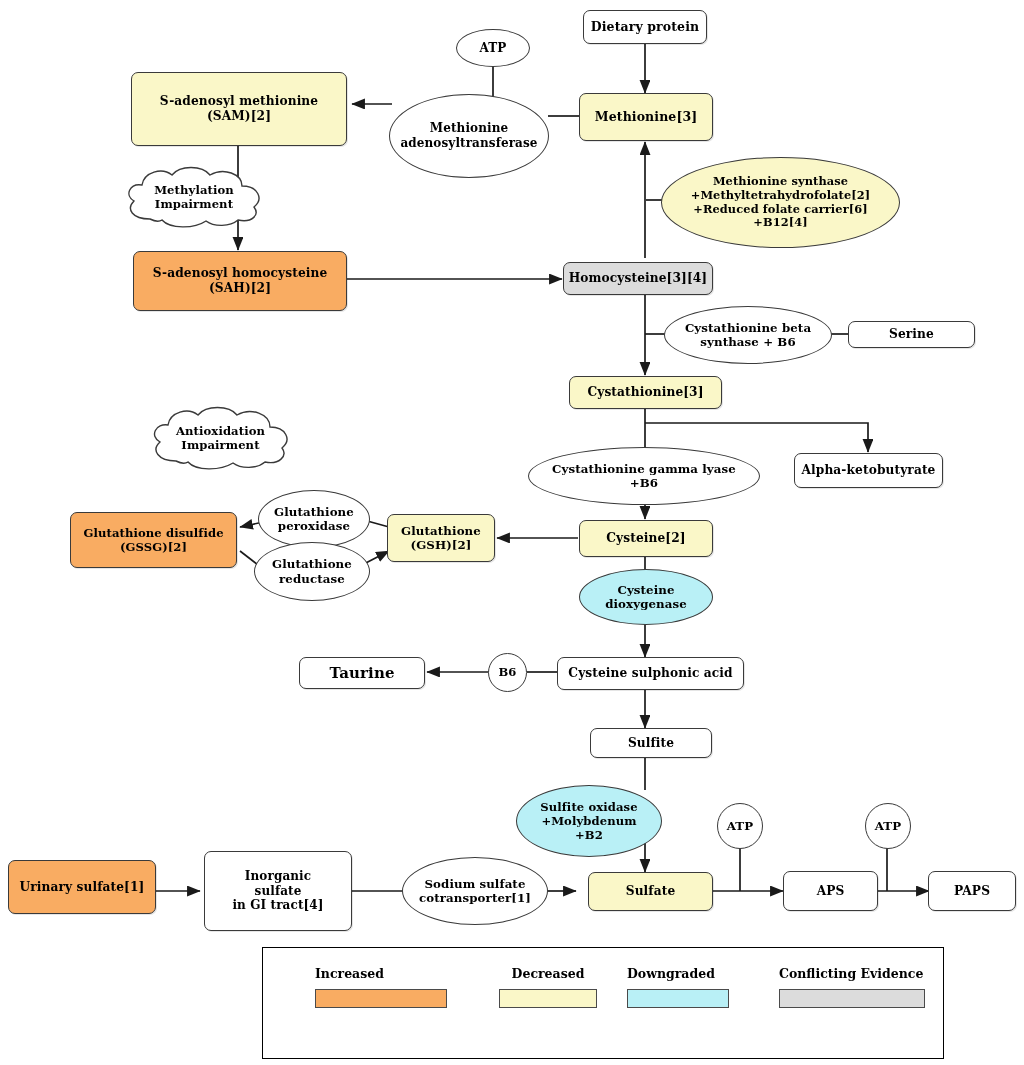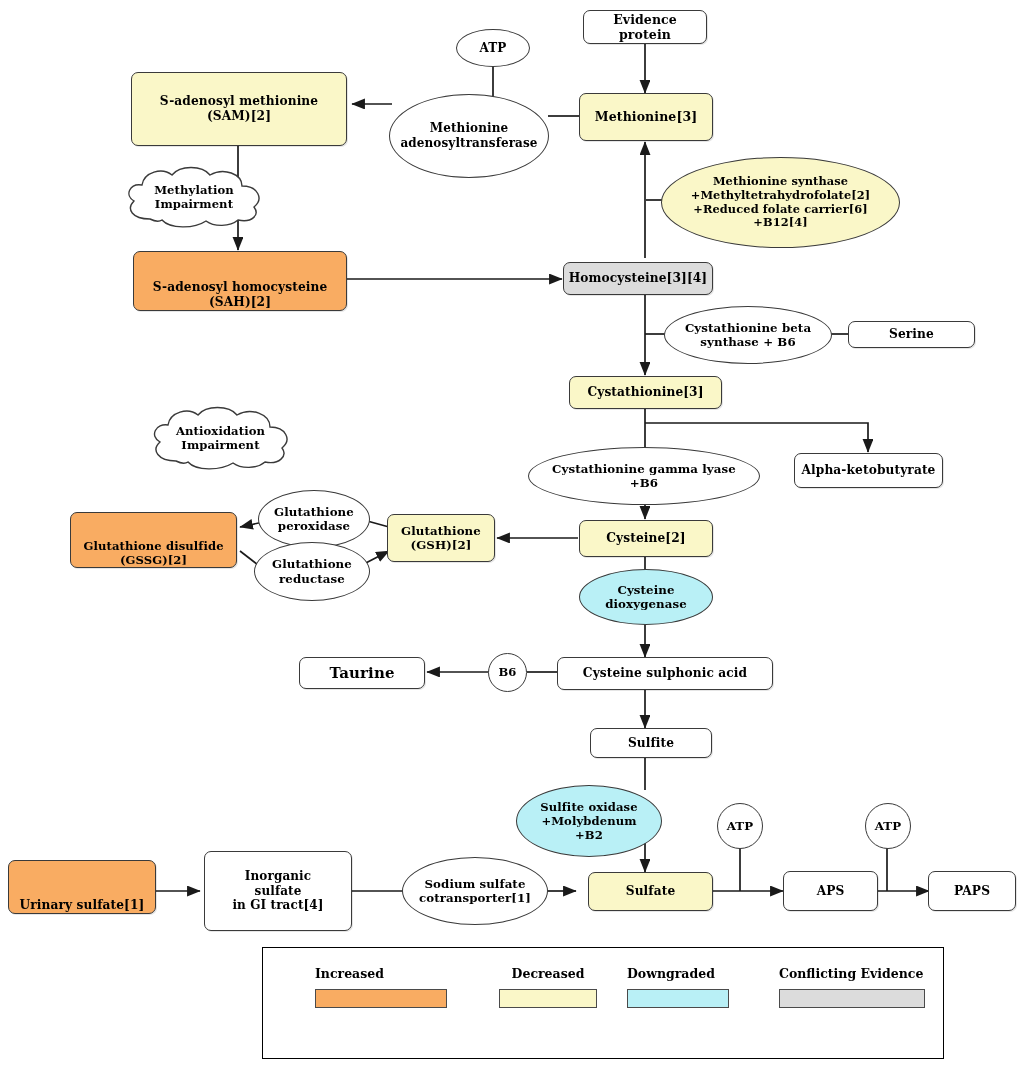--- a/index.html
+++ b/index.html
@@ -57,21 +57,21 @@
     background: transparent;
     border: none;
   }
   .cloud .cloud-svg {
     position: absolute;
     left: 0; top: 0;
     width: 100%;
     height: 100%;
   }
   .cloud .lbl { position: relative; z-index: 2; }
-  .fill-orange { background: #F9AC62; align-items: flex-end; }
+  .fill-orange { background: #F9AC62; }
   .fill-yellow { background: #FAF7C8; }
   .fill-cyan   { background: #B9F0F6; }
   .fill-grey   { background: #DCDCDC; }
   .fill-white  { background: #ffffff; }
 
   #legend {
     position: absolute;
     left: 262px;
     top: 947px;
     width: 680px;
@@ -166,21 +166,21 @@
 
       <path d="M740,847 L740,891"></path>
 
       <path d="M877,891 L929,891" marker-end="url(#ah)"></path>
 
       <path d="M887,848 L887,891"></path>
     </g>
   </svg>
 
   <div class="node box fill-white" style="left:583px; top:10px; width:124px; height:34px; font-size:12.5px;">
-    <span class="lbl">Evidence protein</span>
+    <span class="lbl">Dietary protein</span>
   </div>
 
   <div class="node ellipse fill-white" style="left:456px; top:29px; width:74px; height:38px; font-size:12px;">
     <span class="lbl">ATP</span>
   </div>
 
   <div class="node box fill-yellow" style="left:131px; top:72px; width:216px; height:74px; font-size:12.2px;">
     <span class="lbl">
       <span>S-adenosyl methionine</span><br>
       <span>(SAM)[2]</span>
@@ -310,21 +310,21 @@
   </div>
 
   <div class="node box fill-white" style="left:299px; top:657px; width:126px; height:32px; font-size:15px;">
     <span class="lbl">Taurine</span>
   </div>
 
   <div class="node circle fill-white" style="left:488px; top:653px; width:39px; height:39px; font-size:11.6px;">
     <span class="lbl">B6</span>
   </div>
 
-  <div class="node box fill-white" style="left:557px; top:657px; width:216px; height:33px; font-size:12.2px;">
+  <div class="node box fill-white" style="left:557px; top:657px; width:187px; height:33px; font-size:12.2px;">
     <span class="lbl">Cysteine sulphonic acid</span>
   </div>
 
   <div class="node box fill-white" style="left:590px; top:728px; width:122px; height:30px; font-size:12.2px;">
     <span class="lbl">Sulfite</span>
   </div>
 
   <div class="node ellipse fill-cyan" style="left:516px; top:785px; width:146px; height:72px; font-size:11.6px;">
     <span class="lbl">
       <span>Sulfite oxidase</span><br>

